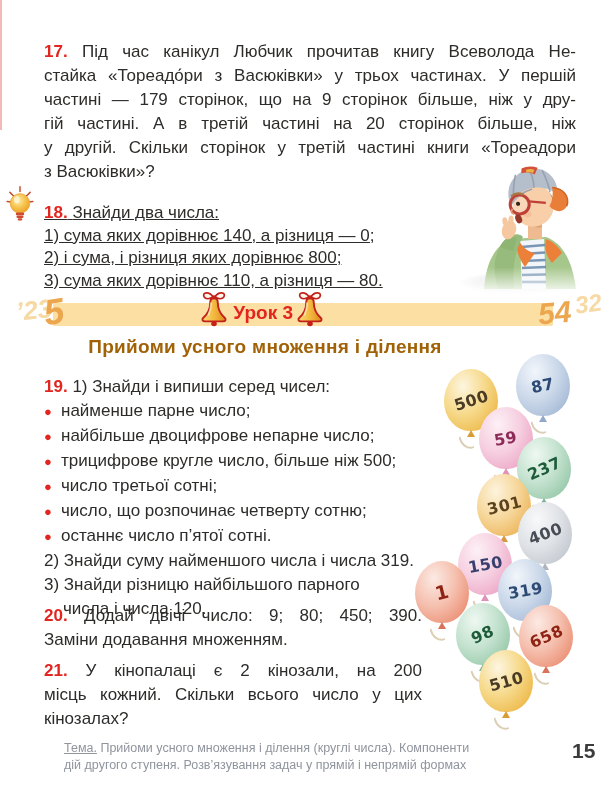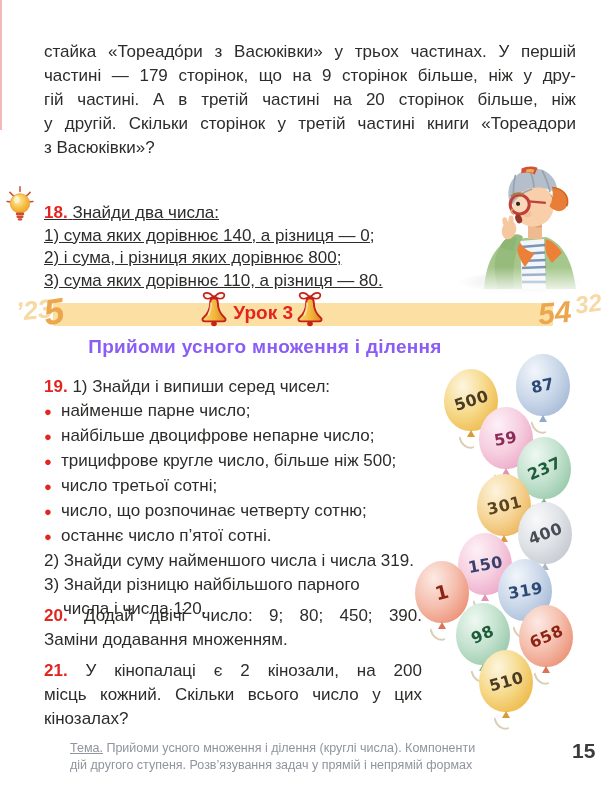--- a/index.html
+++ b/index.html
@@ -20,23 +20,23 @@
   .indent{padding-left:19px;}
 
   .banner-strip{position:absolute; left:53px; top:303px; width:500px; height:23px;
     background:#fbdfa3; border-radius:2px;}
   .lesson-title{position:absolute; left:231px; top:302px; width:62px; text-align:right;
     font-size:19px; font-weight:bold; color:#e2251f;}
   .decor{position:absolute; font-style:italic; font-weight:bold; line-height:1;}
   .decor-faded{color:#f7d9a4;}
   .decor-big{color:#eca74e;}
   .section-title{position:absolute; left:0; top:336px; width:530px; text-align:center;
-    font-size:19px; font-weight:bold; color:#8b5cf6; letter-spacing:.3px;}
-
-  .footer{position:absolute; left:70px; top:740px; width:430px;
+    font-size:19px; font-weight:bold; color:#a16207; letter-spacing:.3px;}
+
+  .footer{position:absolute; left:64px; top:740px; width:430px;
     font-size:12.5px; line-height:17px; color:#8f949d;}
   .footer .tema{text-decoration:underline;}
   .page-num{position:absolute; left:572px; top:739px; font-size:21px; font-weight:bold; color:#3c3c3c;}
 
   
   .balloon{position:absolute; width:54px; height:62px;
     border-radius:50% 50% 48% 48% / 52% 52% 48% 48%;
     display:flex; align-items:center; justify-content:center;}
   .balloon::before{content:""; position:absolute; bottom:-6px; left:50%;
     transform:translateX(-50%); width:0; height:0;
@@ -101,20 +101,21 @@
         <path d="M19 7 C23 1 31 2 28.5 7 C27 10 22 9.5 19 7 Z" fill="#fff6ea" stroke="#c3211b" stroke-width="1.8"></path>
         <path d="M18 8.5 C15 8.5 14 10.5 14 13 C14 20 11 25.5 6.5 29.5 C5 31 5.8 33 8.5 33 L27.5 33 C30.2 33 31 31 29.5 29.5 C25 25.5 22 20 22 13 C22 10.5 21 8.5 18 8.5 Z" fill="url(#bellGold)" stroke="#c3211b" stroke-width="2"></path>
         <path d="M12 27 C14 22 15 17 15 13" stroke="#fde9b8" stroke-width="2" fill="none" opacity=".8"></path>
         <circle cx="18" cy="7.5" r="2.2" fill="#c3211b"></circle>
         <ellipse cx="18" cy="35.5" rx="3" ry="2.6" fill="#c3211b"></ellipse>
       </symbol>
     </defs>
   </svg>
 
   <div class="para" style="left:44px; top:40px; width:532px;">
+    <div class="just"><span class="num">17.</span> <span>Під час канікул Любчик прочитав книгу Всеволода Не-</span></div>
     <div class="just">стайка «Тореадо́ри з Васюківки» у трьох частинах. У першій</div>
     <div class="just">частині — 179 сторінок, що на 9 сторінок більше, ніж у дру-</div>
     <div class="just">гій частині. А в третій частині на 20 сторінок більше, ніж</div>
     <div class="just">у другій. Скільки сторінок у третій частині книги «Тореадори</div>
     <div>з Васюківки»?</div>
   </div>
 
   <span class="abs" style="left:4px; top:185px;">
     <svg width="32" height="46" viewBox="0 0 34 50">
       <g stroke="#c44d2c" stroke-width="1.6" stroke-linecap="round">

